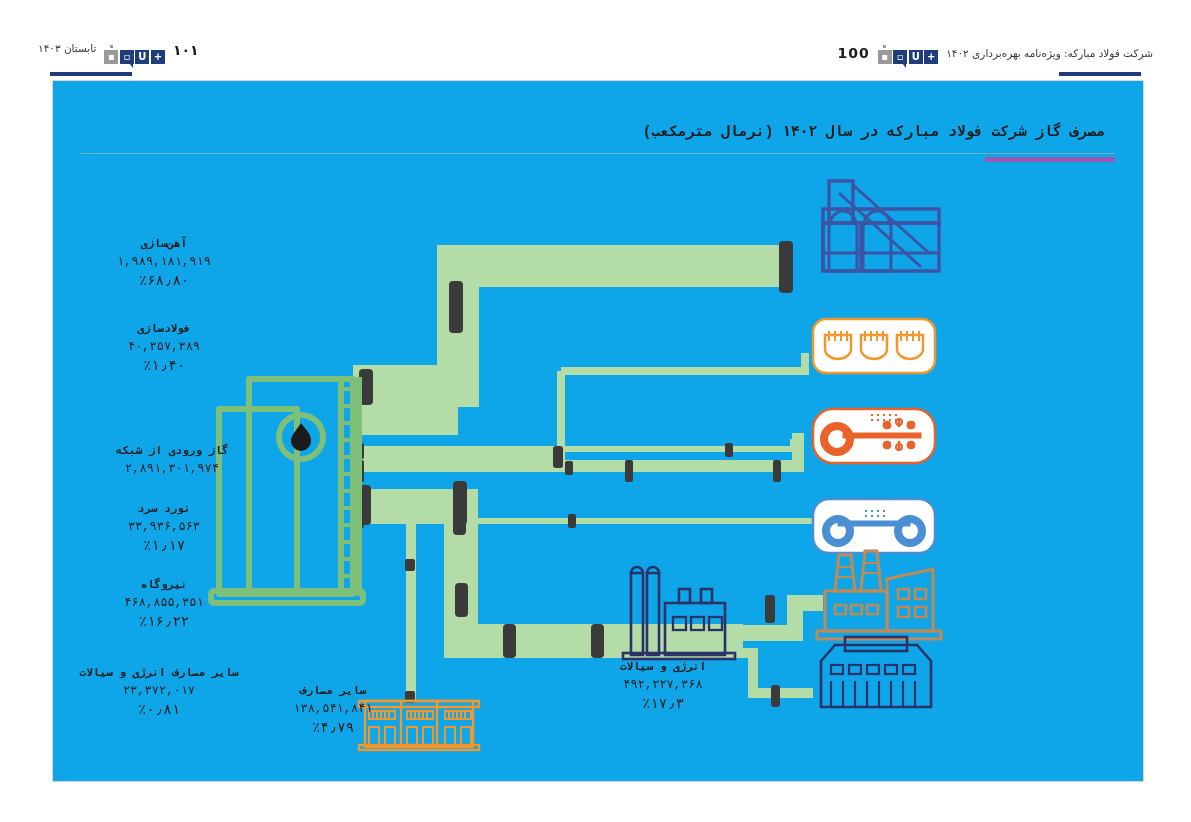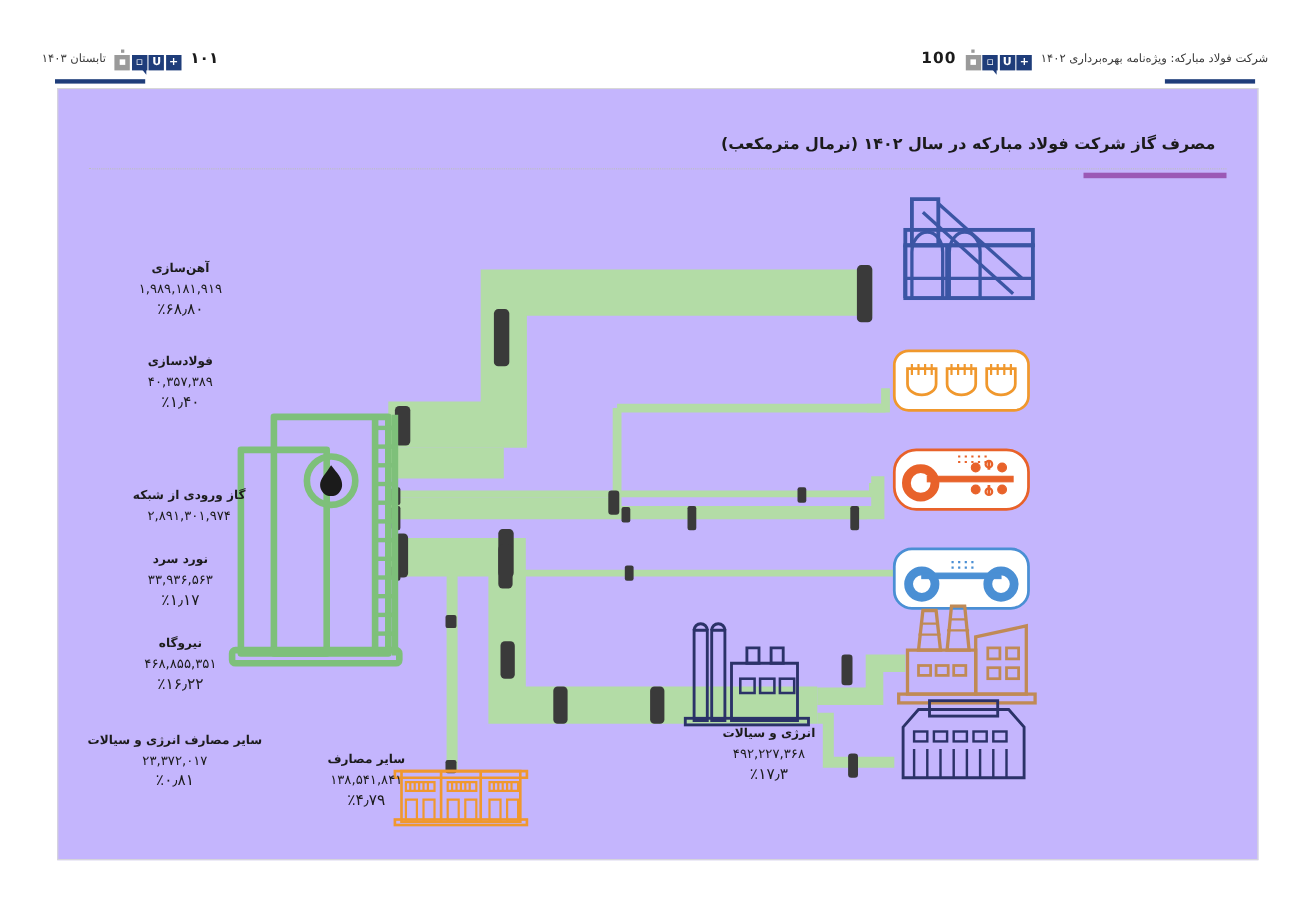--- a/index.html
+++ b/index.html
@@ -4,38 +4,38 @@
 <style>
   html,body{margin:0;padding:0;background:#ffffff;}
   body{width:1191px;height:822px;position:relative;overflow:hidden;
        font-family:"DejaVu Sans","Liberation Sans",sans-serif;
        color:#1b1b1b;direction:rtl;}
   .page{position:absolute;inset:0;background:#ffffff;}
 
   
   .hdr{position:absolute;top:42px;left:0;width:1191px;height:42px;}
   .hdr-right{position:absolute;right:38px;top:0;display:flex;align-items:center;gap:8px;}
-  .hdr-left{position:absolute;left:38px;top:0;display:flex;align-items:center;gap:8px;flex-direction:row-reverse;}
+  .hdr-left{position:absolute;left:38px;top:0;display:flex;gap:8px;flex-direction:row-reverse;}
   .folio{font-size:14px;letter-spacing:1px;color:#1b1b1b;font-weight:600;}
   .hdr-txt{font-size:10.5px;color:#3a3a3a;white-space:nowrap;}
   .logo{display:flex;align-items:flex-end;gap:1.5px;height:22px;}
   .logo span{display:block;background:#1f3d7a;color:#fff;font-size:10px;line-height:14px;
              width:14px;height:14px;text-align:center;font-weight:700;}
   .logo .lg-grey{background:#9a9a9a;position:relative;}
   .logo .lg-grey:before{content:"";position:absolute;top:-5px;left:5.5px;width:3px;height:3px;background:#9a9a9a;}
   .logo .lg-tail{position:relative;}
   .logo .lg-tail:after{content:"";position:absolute;bottom:-4px;right:1px;width:0;height:0;
                        border-left:4px solid transparent;border-top:5px solid #1f3d7a;}
   .rule{position:absolute;top:72px;height:4px;background:#1f3d7a;}
   .rule-l{left:50px;width:82px;}
   .rule-r{right:50px;width:82px;}
 
   
   .frame{position:absolute;left:52px;top:80px;width:1090px;height:700px;
-         border:1px solid #d7d7d7;background:#c4b5fd;}
+         border:1px solid #d7d7d7;background:#0ea5e9;font-family:Liberation Mono, monospace;}
   .title{position:absolute;right:38px;top:42px;font-size:14.5px;font-weight:700;color:#1b1b1b;}
   .dots{position:absolute;left:28px;right:28px;top:72px;border-top:1px dotted #bdbdbd;}
   .accent{position:absolute;right:28px;top:76px;width:130px;height:5px;background:#9b59b6;}
 
   
   .lbl{position:absolute;text-align:center;line-height:1.5;}
   .lbl .n{font-size:11px;font-weight:700;color:#1b1b1b;}
   .lbl .v{font-size:12px;color:#1b1b1b;}
   .lbl .p{font-size:14px;color:#1b1b1b;}
 </style>
@@ -303,21 +303,21 @@
       <div class="v">۴۶۸,۸۵۵,۳۵۱</div>
       <div class="p">٪۱۶٫۲۲</div>
     </div>
 
     <div class="lbl" style="left:0px;top:584px;width:212px;">
       <div class="n">سایر مصارف انرژی و سیالات</div>
       <div class="v">۲۳,۳۷۲,۰۱۷</div>
       <div class="p">٪۰٫۸۱</div>
     </div>
 
-    <div class="lbl" style="right:354px;top:578px;width:180px;text-align:center;">
+    <div class="lbl" style="right:390px;top:578px;width:180px;text-align:center;">
       <div class="n">انرژی و سیالات</div>
       <div class="v">۴۹۲,۲۲۷,۳۶۸</div>
       <div class="p">٪۱۷٫۳</div>
     </div>
 
     <div class="lbl" style="right:730px;top:602px;width:160px;">
       <div class="n">سایر مصارف</div>
       <div class="v">۱۳۸,۵۴۱,۸۴۱</div>
       <div class="p">٪۴٫۷۹</div>
     </div>

